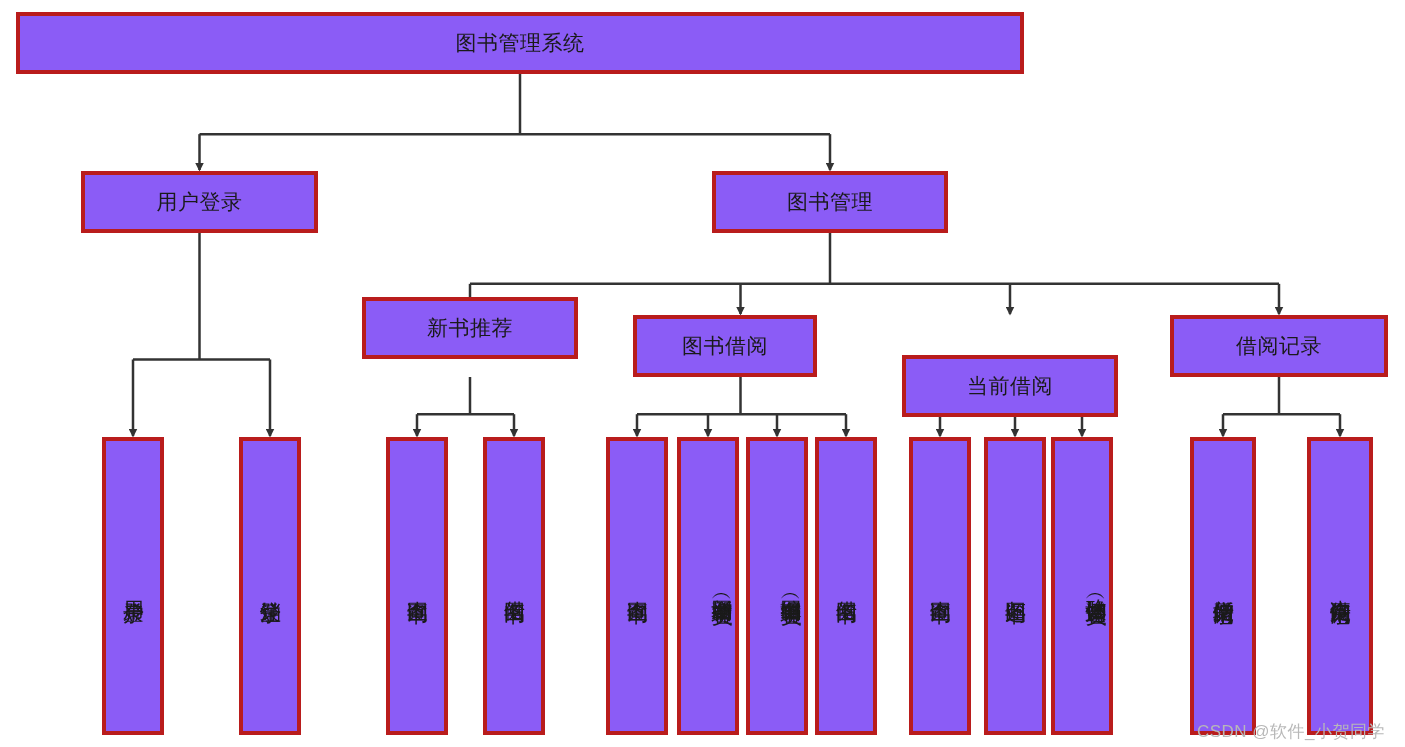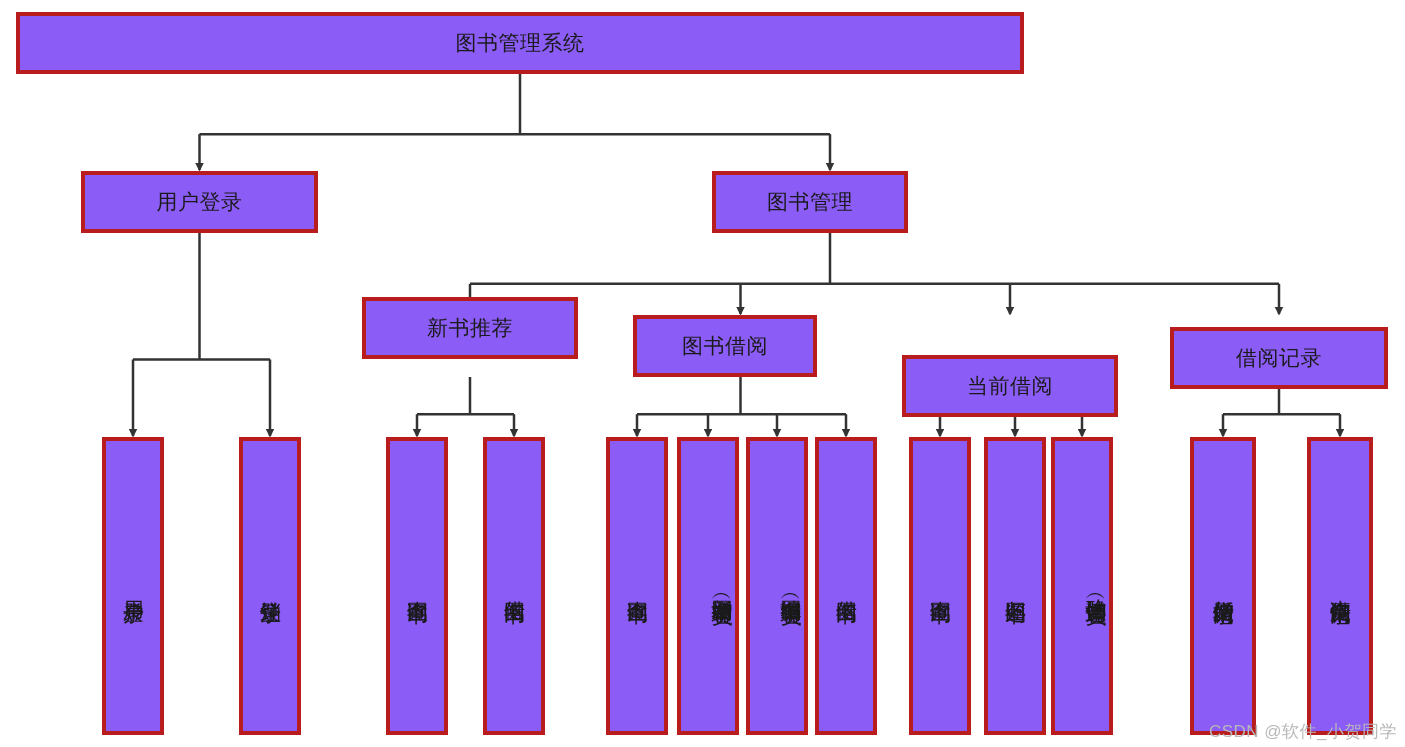--- a/index.html
+++ b/index.html
@@ -56,21 +56,21 @@
   }
   .node.vert.overflow-top {
     align-items: flex-start;
     justify-content: center;
   }
   .node.vert span {
     display: block;
   }
   .watermark {
     position: absolute;
-    right: 8px;
+    right: 20px;
     bottom: 4px;
     font-size: 17px;
     color: #b8b8b8;
     letter-spacing: 0.5px;
     white-space: nowrap;
     user-select: none;
     margin-top: 42px;
   }
 </style>
 </head>
@@ -121,33 +121,33 @@
       </g>
   </svg>
 
   <div id="nodes-layer">
       <div class="node horiz" style="left: 16px; top: 12px; width: 1008px; height: 62px;">
         <span>图书管理系统</span>
       </div>
       <div class="node horiz" style="left: 81px; top: 171px; width: 237px; height: 62px;">
         <span>用户登录</span>
       </div>
-      <div class="node horiz" style="left: 712px; top: 171px; width: 196px; height: 62px;">
+      <div class="node horiz" style="left: 712px; top: 171px; width: 236px; height: 62px;">
         <span>图书管理</span>
       </div>
       <div class="node horiz" style="left: 362px; top: 297px; width: 216px; height: 62px;">
         <span>新书推荐</span>
       </div>
       <div class="node horiz" style="left: 633px; top: 315px; width: 184px; height: 62px;">
         <span>图书借阅</span>
       </div>
       <div class="node horiz" style="left: 902px; top: 315px; width: 216px; height: 62px; margin-top: 40px;">
         <span>当前借阅</span>
       </div>
-      <div class="node horiz" style="left: 1170px; top: 327px; width: 218px; height: 62px; align-items: center;">
+      <div class="node horiz" style="left: 1170px; top: 315px; width: 218px; height: 62px; align-items: center;">
         <span>借阅记录</span>
       </div>
       <div class="node vert" style="left: 102px; top: 437px; width: 62px; height: 298px;">
         <span>用户登录</span>
       </div>
       <div class="node vert" style="left: 239px; top: 437px; width: 62px; height: 298px;">
         <span>注销登录</span>
       </div>
       <div class="node vert" style="left: 386px; top: 437px; width: 62px; height: 298px;">
         <span>查询图书</span>

